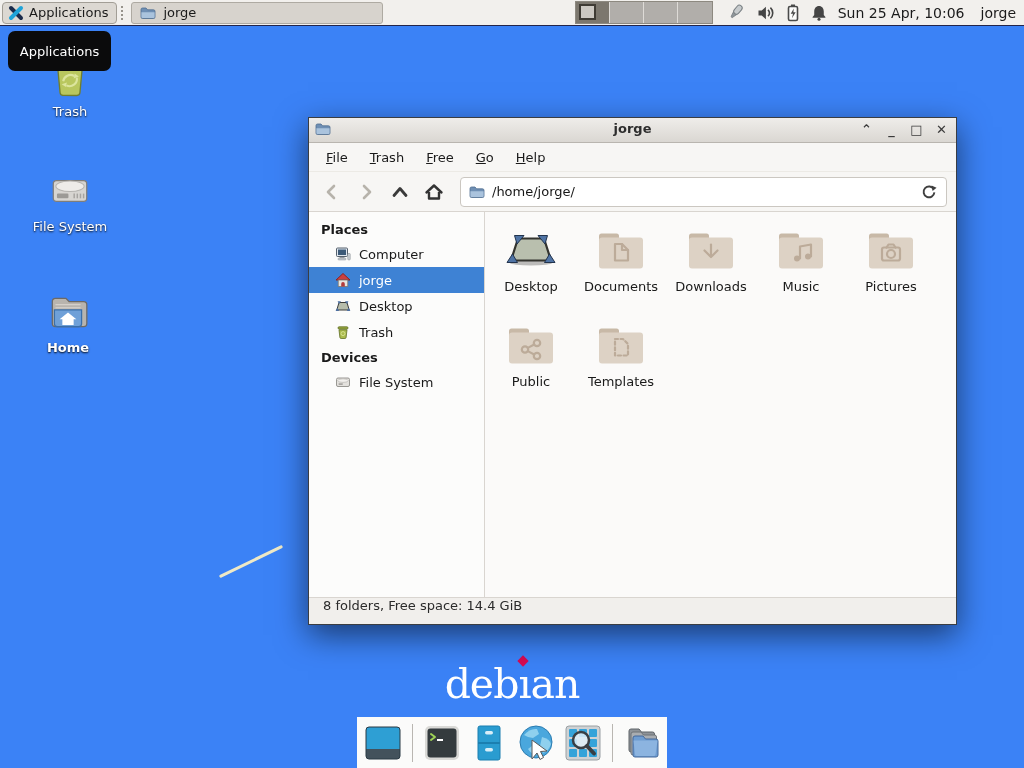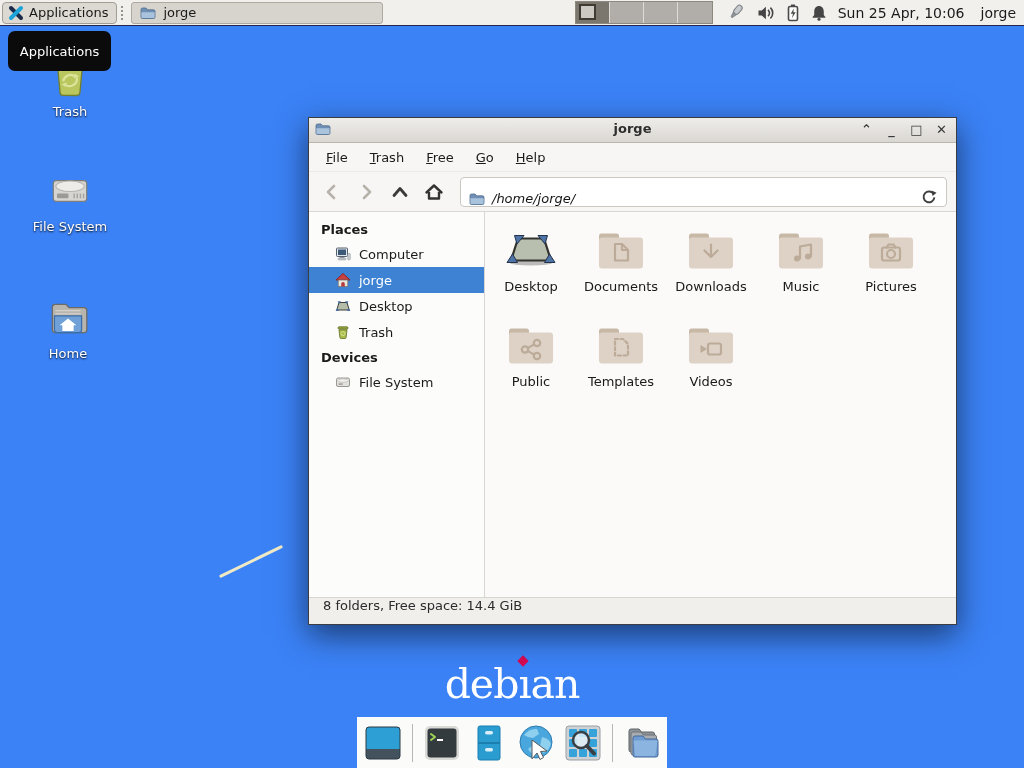--- a/index.html
+++ b/index.html
@@ -55,21 +55,21 @@
   .menubar{height:28px;display:flex;align-items:center;padding-left:8px;gap:4px;
            background:#f7f6f4;border-bottom:1px solid #eceae5;flex:0 0 auto;}
   .menu-item{padding:4px 9px;}
   .menu-item span{display:inline-block;}
   .menu-item span::first-letter{text-decoration:underline;}
 
   .toolbar{height:39px;display:flex;align-items:center;padding:0 9px;gap:6px;background:#f7f6f4;
            border-bottom:1px solid #d9d5d0;flex:0 0 auto;}
   .nav-btn{width:28px;height:28px;display:flex;align-items:center;justify-content:center;border-radius:3px;}
   .pathbar{flex:1;height:30px;margin-left:6px;background:#fff;border:1px solid #cbc7c1;border-radius:4px;
-           display:flex;align-items:flex-end;padding:0 8px;gap:7px;box-sizing:border-box;font-style:italic;}
+           display:flex;align-items:center;padding:0 8px;gap:7px;box-sizing:border-box;}
   .path-text{flex:1;color:#161616;}
 
   .winbody{flex:1;display:flex;min-height:0;}
   .sidebar{width:176px;background:#fcfcfb;border-right:1px solid #d9d5d0;padding-top:5px;box-sizing:border-box;}
   .side-header{font-weight:bold;padding:5px 12px 4px 12px;}
   .side-item{display:flex;align-items:center;gap:8px;height:26px;padding-left:26px;}
   .side-item svg{flex:0 0 auto;}
   .side-item.selected{background:#3e82d4;color:#fff;}
 
   .main{flex:1;background:#fbfaf9;padding:13px 0 0 1px;overflow:hidden;}
@@ -170,21 +170,21 @@
       <g stroke="#a6a4a0" stroke-width="1.4">
         <line x1="26" y1="24.5" x2="26" y2="29"></line>
           <line x1="29" y1="24.5" x2="29" y2="29"></line>
         <line x1="32" y1="24.5" x2="32" y2="29"></line>
           <line x1="35" y1="24.5" x2="35" y2="29"></line>
       </g>
     </svg>
     <div class="desk-label">File System</div>
   </div>
 
-  <div class="desk-icon" style="left:13px;top:295px;">
+  <div class="desk-icon" style="left:13px;top:289px;font-weight:bold;">
     <svg width="46" height="46" viewBox="0 0 44 44">
       <path d="M7 12 q0-3 3-3 h10 l3 3 h14 q3 0 3 3 v18 q0 3-3 3 H10 q-3 0-3-3 z" fill="#b8b4ae" stroke="#6e6a64" stroke-width="1.2"></path>
       <g stroke="#dad6d0" stroke-width="1">
           <line x1="10" y1="15" x2="34" y2="15"></line>
           <line x1="10" y1="18" x2="34" y2="18"></line>
         </g>
       <path d="M9 20 h26 v13 q0 3-3 3 H12 q-3 0-3-3 z" fill="#6fa0d8" stroke="#3a6ea8" stroke-width="1.2"></path>
       <path d="M22 22.5 l8 6.5 h-2.6 v5.5 h-10.8 v-5.5 H14 z" fill="#fff"></path>
     </svg>
     <div class="desk-label">Home</div>
@@ -394,31 +394,20 @@
             <svg class="ficon" viewBox="0 0 52 44">
               <rect class="ftab" x="4" y="4" width="20" height="10" rx="2.5"></rect>
               <rect class="fbody" x="4" y="8" width="44" height="31" rx="3"></rect>
               <g class="fglyph" stroke-dasharray="3 2.6">
                 <path d="M20 14.5 h8 l5 5 v11.5 H20 z"></path>
               </g>
             </svg>
             <div class="grid-label">Templates</div>
           </div>
 
-          <div class="grid-item">
-            <svg class="ficon" viewBox="0 0 52 44">
-              <rect class="ftab" x="4" y="4" width="20" height="10" rx="2.5"></rect>
-              <rect class="fbody" x="4" y="8" width="44" height="31" rx="3"></rect>
-              <g class="fglyph">
-                <rect x="23" y="19" width="13" height="11" rx="2"></rect>
-                <polygon class="fill" points="15.5,20.5 22,24.5 15.5,28.5"></polygon>
-              </g>
-            </svg>
-            <div class="grid-label">Videos</div>
-          </div>
 
         </div>
       </div>
     </div>
 
     <div class="statusbar">
       <span>8 folders, Free space: 14.4 GiB</span>
     </div>
   </div>
 

